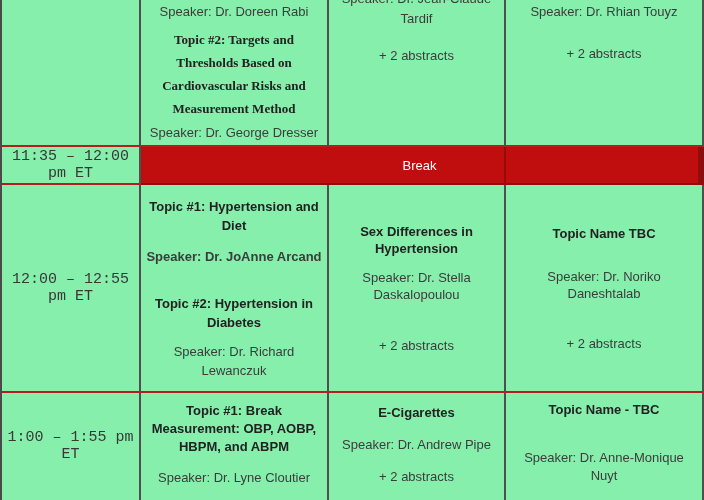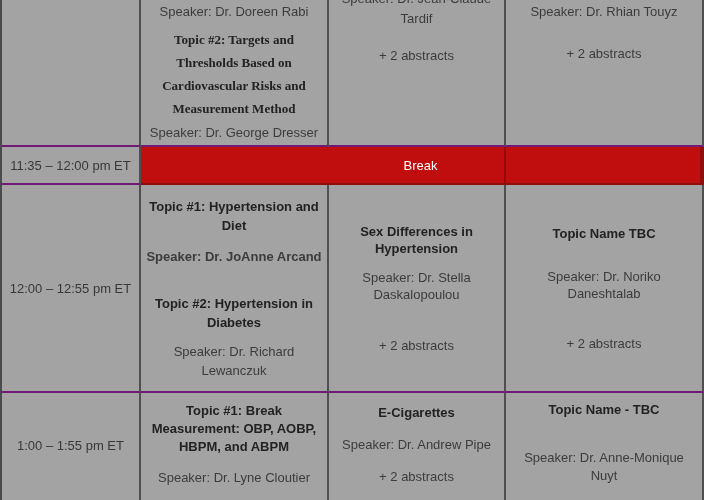--- a/index.html
+++ b/index.html
@@ -13,47 +13,47 @@
     font-size:13px;
   }
   .grid{
     display:grid;
     grid-template-columns:139px 188px 177px 198px;
     grid-template-rows:147px 38px 208px 115px;
     border-left:2px solid #4a4a4a;
   }
   .cell{
     border-right:2px solid #4f4f4f;
-    border-bottom:2px solid #701a75;
-    background:#a3a3a3;
+    border-bottom:2px solid #b91c1c;
+    background:#86efac;
     text-align:center;
     box-sizing:border-box;
     position:relative;
   }
   .cell p{margin:0;white-space:pre-line;}
   .v-center{display:flex;flex-direction:column;justify-content:center;align-items:center;}
-  .time{font-size:13px;color:#383838;}
+  .time{font-size:15px;color:#383838;font-family:Liberation Mono, monospace;}
   .topic{font-weight:bold;color:#222;}
   .speaker,.abstracts{color:#3c3c3c;}
   
   .r1c2{padding:1px 8px 0;}
   .r1c2 .sp1{line-height:22px;}
   .r1c2 .tp{margin-top:5px;line-height:23px;font-family:Liberation Serif, serif;}
   .r1c2 .sp2{margin-top:1px;line-height:23px;}
   .r1c3{padding:0 12px;}
   .r1c3 .sp1{margin-top:-11px;line-height:20px;}
   .r1c3 .abs{margin-top:17px;line-height:20px;}
   .r1c4{padding:1px 14px 0;}
   .r1c4 .sp1{line-height:22px;}
   .r1c4 .abs{margin-top:20px;line-height:22px;}
   
   .break-cell{
     grid-column:2/5;
     background:#c00d0d;
-    border-right:4px solid #f9a8d4;
+    border-right:6px solid #f9a8d4;
     border-bottom:2px solid #8e0e0e;
     color:#fff;
     display:flex;align-items:center;justify-content:center;
   }
   .break-divider{
     position:absolute;left:363px;top:0;bottom:0;width:2px;
     background:rgba(0,0,0,0.22);
   }
   
   .r2c2 p,.r2c3 p,.r2c4 p{line-height:19px;}

